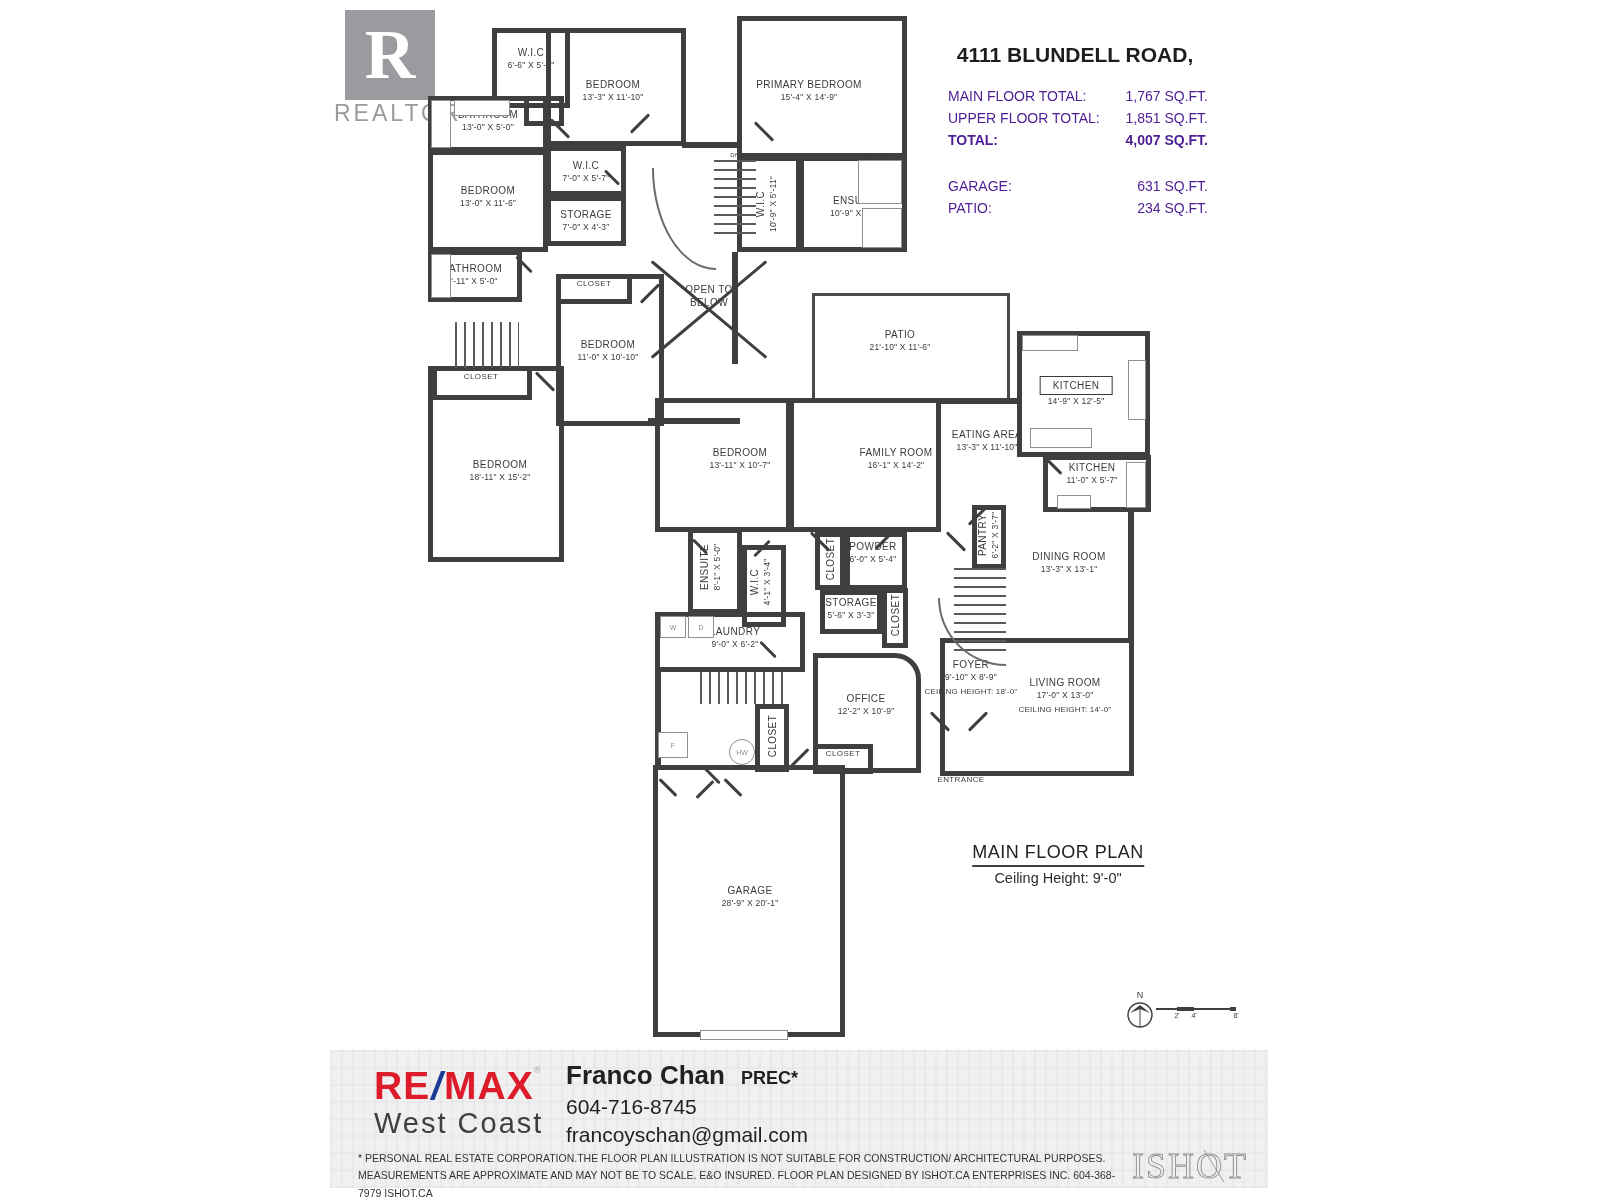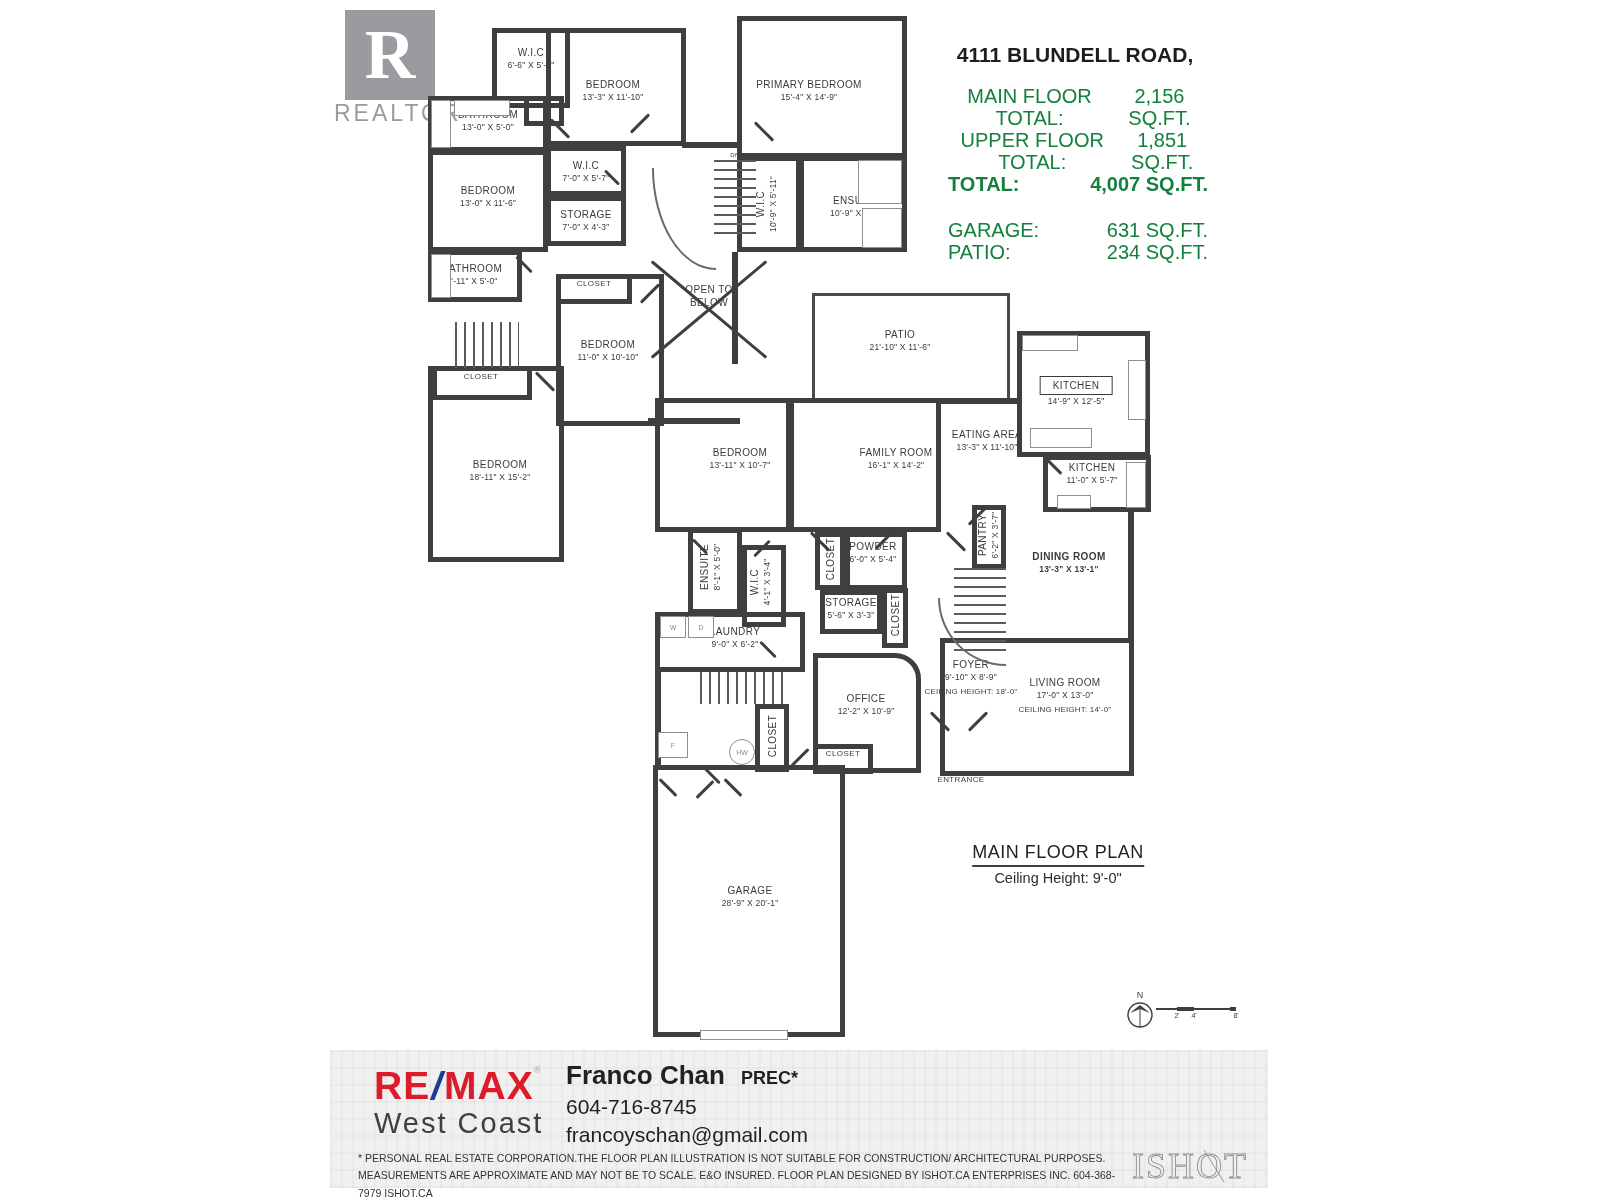--- a/index.html
+++ b/index.html
@@ -9,21 +9,21 @@
   
   .rl-box{position:absolute;left:345px;top:10px;width:90px;height:90px;background:#9b9b9f;
           display:flex;align-items:center;justify-content:center;}
   .rl-letter{font-family:"Liberation Serif","DejaVu Serif",serif;font-weight:bold;color:#ffffff;font-size:70px;line-height:1;}
   .rl-text{position:absolute;left:334px;top:100px;width:112px;text-align:center;color:#9b9b9f;
            font-size:23px;letter-spacing:3px;font-weight:400;}
   
   .hdr{position:absolute;left:930px;top:40px;width:290px;}
   .hdr .addr{font-size:21px;font-weight:bold;color:#1d1d1d;text-align:center;line-height:1.4;}
   .stats{margin:16px 0 0 18px;width:260px;}
-  .stats .row{display:flex;justify-content:space-between;font-size:20px;color:#15803d;line-height:22px;text-align:center;}
+  .stats .row{display:flex;justify-content:space-between;font-size:14px;color:#4c1d95;line-height:22px;}
   .stats .row.bold{font-weight:bold;}
   .stats .row.gap{margin-top:24px;}
   
   .room{position:absolute;border:5px solid #3f3f3f;box-sizing:border-box;background:transparent;}
   .room.thin{border-width:3px;border-color:#4a4a4a;}
   .room.round-tr{border-top-right-radius:26px;}
   .wallseg{position:absolute;background:#3f3f3f;}
   
   .rlabel{position:absolute;transform:translate(-50%,0);text-align:center;white-space:nowrap;line-height:1.3;}
   .rlabel.vert{transform:translate(-50%,-50%) rotate(-90deg);}
@@ -78,21 +78,21 @@
   <div class="rl-box">
     <span class="rl-letter">R</span>
   </div>
   <div class="rl-text">REALTOR</div>
 
   <div class="hdr">
     <div class="addr">4111 BLUNDELL ROAD,</div>
     <div class="stats" id="stats">
         <div class="row">
           <span>MAIN FLOOR TOTAL:</span>
-          <span>2,156 SQ.FT.</span>
+          <span>1,767 SQ.FT.</span>
         </div>
         <div class="row">
           <span>UPPER FLOOR TOTAL:</span>
           <span>1,851 SQ.FT.</span>
         </div>
         <div class="row bold">
           <span>TOTAL:</span>
           <span>4,007 SQ.FT.</span>
         </div>
         <div class="row gap">
@@ -234,21 +234,21 @@
       </div>
       <div class="room" style="left: 882px; top: 588px; width: 26px; height: 60px;"></div>
       <div class="rlabel vert" style="left: 895px; top: 615px;">
         <span class="rname">CLOSET</span>
       </div>
       <div class="room" style="left: 972px; top: 505px; width: 34px; height: 64px;"></div>
       <div class="rlabel vert" style="left: 989px; top: 535px;">
         <span class="rname">PANTRY</span>
         <span class="rdims">6'-2" X 3'-7"</span>
       </div>
-      <div class="rlabel" style="left: 1069px; top: 550px; font-weight: bold;">
+      <div class="rlabel" style="left: 1069px; top: 550px;">
         <span class="rname">DINING ROOM</span>
         <span class="rdims">13'-3" X 13'-1"</span>
       </div>
       <div class="room" style="left: 655px; top: 612px; width: 150px; height: 60px;"></div>
       <div class="rlabel" style="left: 735px; top: 625px;">
         <span class="rname">LAUNDRY</span>
         <span class="rdims">9'-0" X 6'-2"</span>
       </div>
       <div class="room" style="left: 755px; top: 704px; width: 34px; height: 68px;"></div>
       <div class="rlabel vert" style="left: 772px; top: 736px;">

